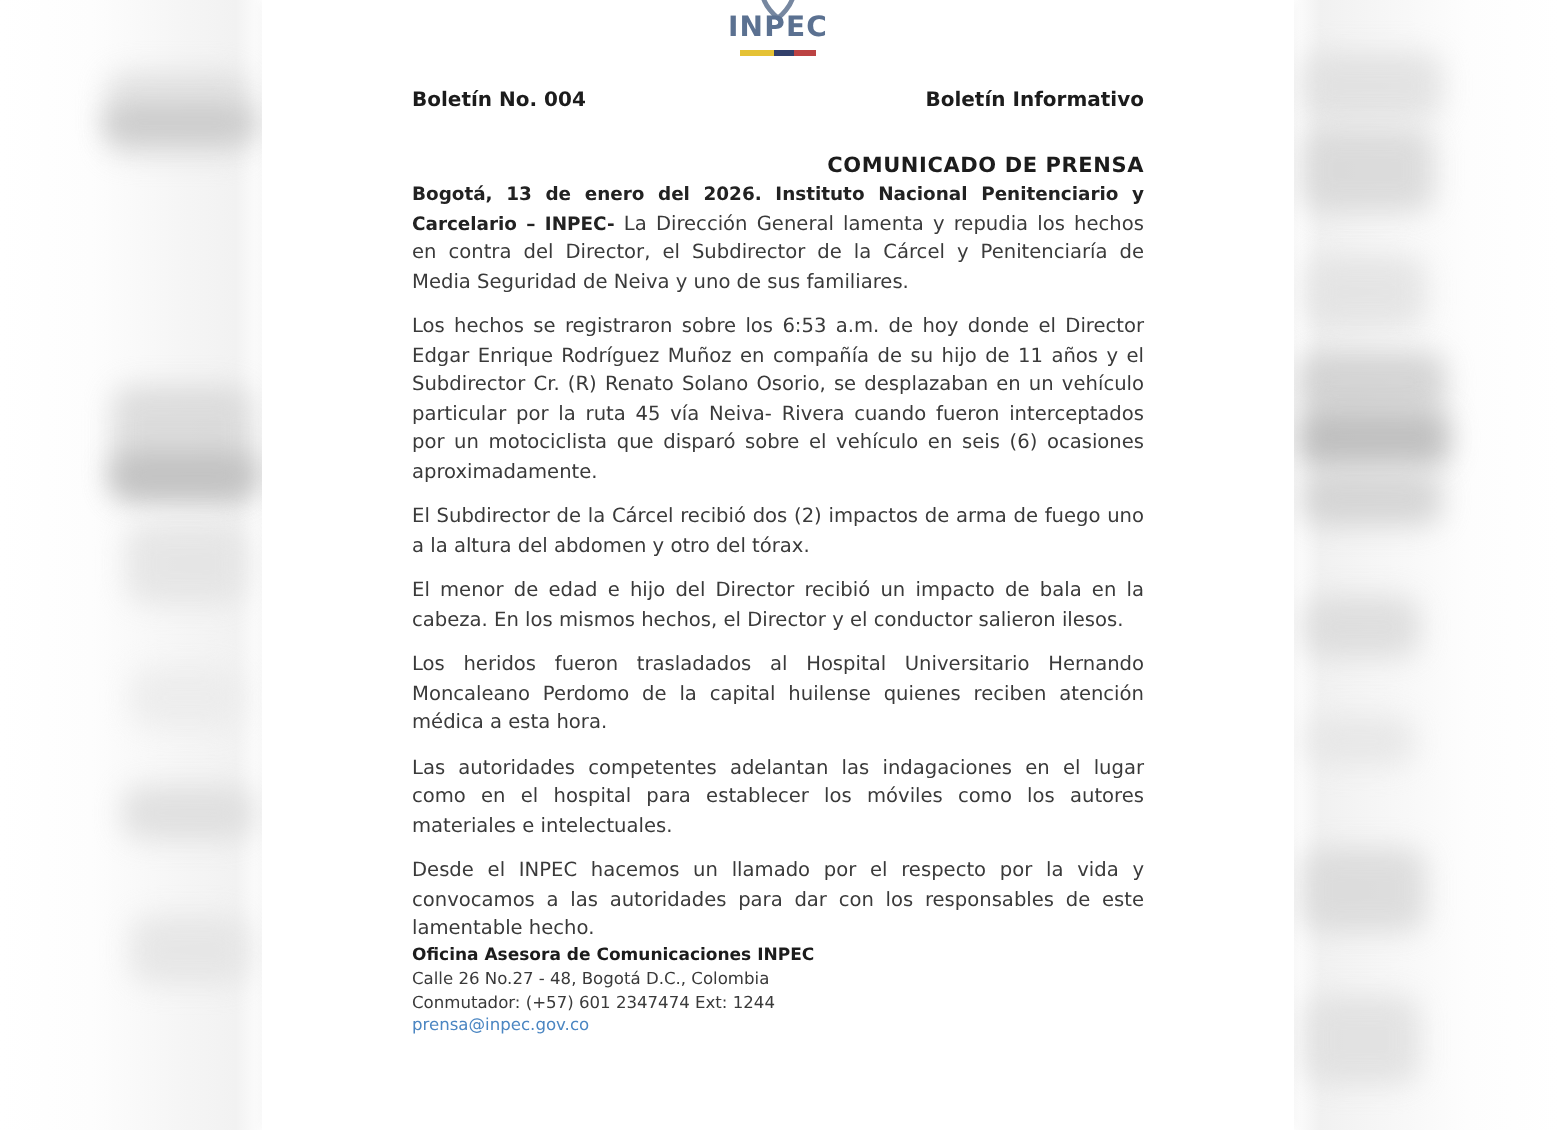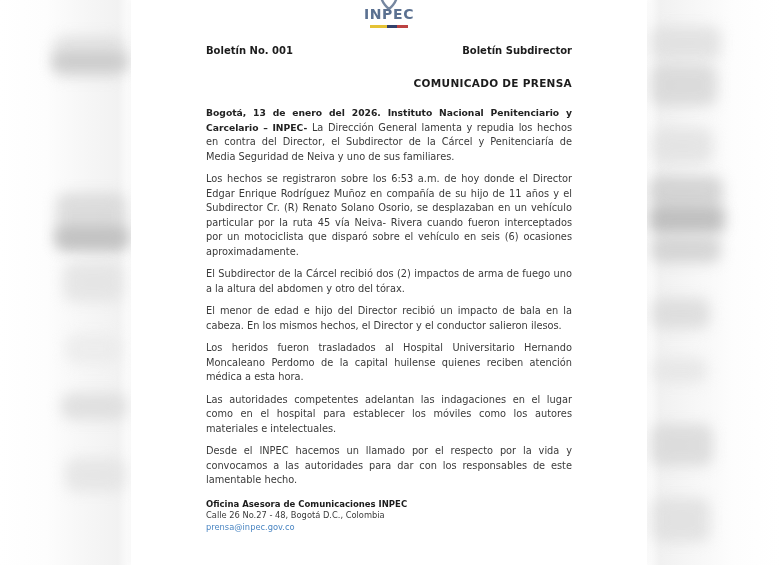--- a/index.html
+++ b/index.html
@@ -81,28 +81,28 @@
     color: #1c1c1c;
   }
 
   .body-text p {
     font-size: 9.8px;
     line-height: 14.5px;
     text-align: justify;
     color: #3a3a3a;
     margin-top: 8px;
   }
-  .body-text p.first { margin-top: 17px; }
+  .body-text p.first { margin-top: 2px; }
   .body-text .lead {
     font-weight: bold;
     font-size: 9.2px;
     color: #222222;
   }
 
-  .doc-footer { margin-top: 11px; font-size: 8.3px; line-height: 11.5px; color: #3a3a3a; }
+  .doc-footer { font-size: 8.3px; line-height: 11.5px; color: #3a3a3a; }
   .doc-footer .office { font-weight: bold; font-size: 8.5px; color: #1c1c1c; }
   .doc-footer .email-link {
     color: #4b86c2;
     cursor: pointer;
   }
 </style>
 </head>
 <body>
 
 <div class="canvas">
@@ -141,36 +141,37 @@
       </svg>
       <div class="logo-text">INPEC</div>
       <div class="logo-flag">
         <span class="flag-seg flag-yellow"></span>
         <span class="flag-seg flag-blue"></span>
         <span class="flag-seg flag-red"></span>
       </div>
     </div>
 
     <div class="header-row">
-      <span>Boletín No. 001</span>
-      <span>Boletín Subdirector</span>
+      <span>Boletín No. 004</span>
+      <span>Boletín Informativo</span>
     </div>
 
     <div class="doc-title">COMUNICADO DE PRENSA</div>
 
     <div class="body-text">
       <p class="first"><span class="lead">Bogotá, 13 de enero del 2026. Instituto Nacional Penitenciario y Carcelario – INPEC-</span> <span>La Dirección General lamenta y repudia los hechos en contra del Director, el Subdirector de la Cárcel y Penitenciaría de Media Seguridad de Neiva y uno de sus familiares.</span></p>
       <p><span>Los hechos se registraron sobre los 6:53 a.m. de hoy donde el Director Edgar Enrique Rodríguez Muñoz en compañía de su hijo de 11 años y el Subdirector Cr. (R) Renato Solano Osorio, se desplazaban en un vehículo particular por la ruta 45 vía Neiva- Rivera cuando fueron interceptados por un motociclista que disparó sobre el vehículo en seis (6) ocasiones aproximadamente.</span></p>
       <p><span>El Subdirector de la Cárcel recibió dos (2) impactos de arma de fuego uno a la altura del abdomen y otro del tórax.</span></p>
       <p><span>El menor de edad e hijo del Director recibió un impacto de bala en la cabeza. En los mismos hechos, el Director y el conductor salieron ilesos.</span></p>
       <p><span>Los heridos fueron trasladados al Hospital Universitario Hernando Moncaleano Perdomo de la capital huilense quienes reciben atención médica a esta hora.</span></p>
       <p><span>Las autoridades competentes adelantan las indagaciones en el lugar como en el hospital para establecer los móviles como los autores materiales e intelectuales.</span></p>
       <p><span>Desde el INPEC hacemos un llamado por el respecto por la vida y convocamos a las autoridades para dar con los responsables de este lamentable hecho.</span></p>
     </div>
 
     <div class="doc-footer">
       <div class="office">Oficina Asesora de Comunicaciones INPEC</div>
       <div>Calle 26 No.27 - 48, Bogotá D.C., Colombia</div>
+      <div>Conmutador: (+57) 601 2347474 Ext: 1244</div>
       <div><a class="email-link">prensa@inpec.gov.co</a></div>
     </div>
 
   </div>
 </div>
 
 </body></html>

